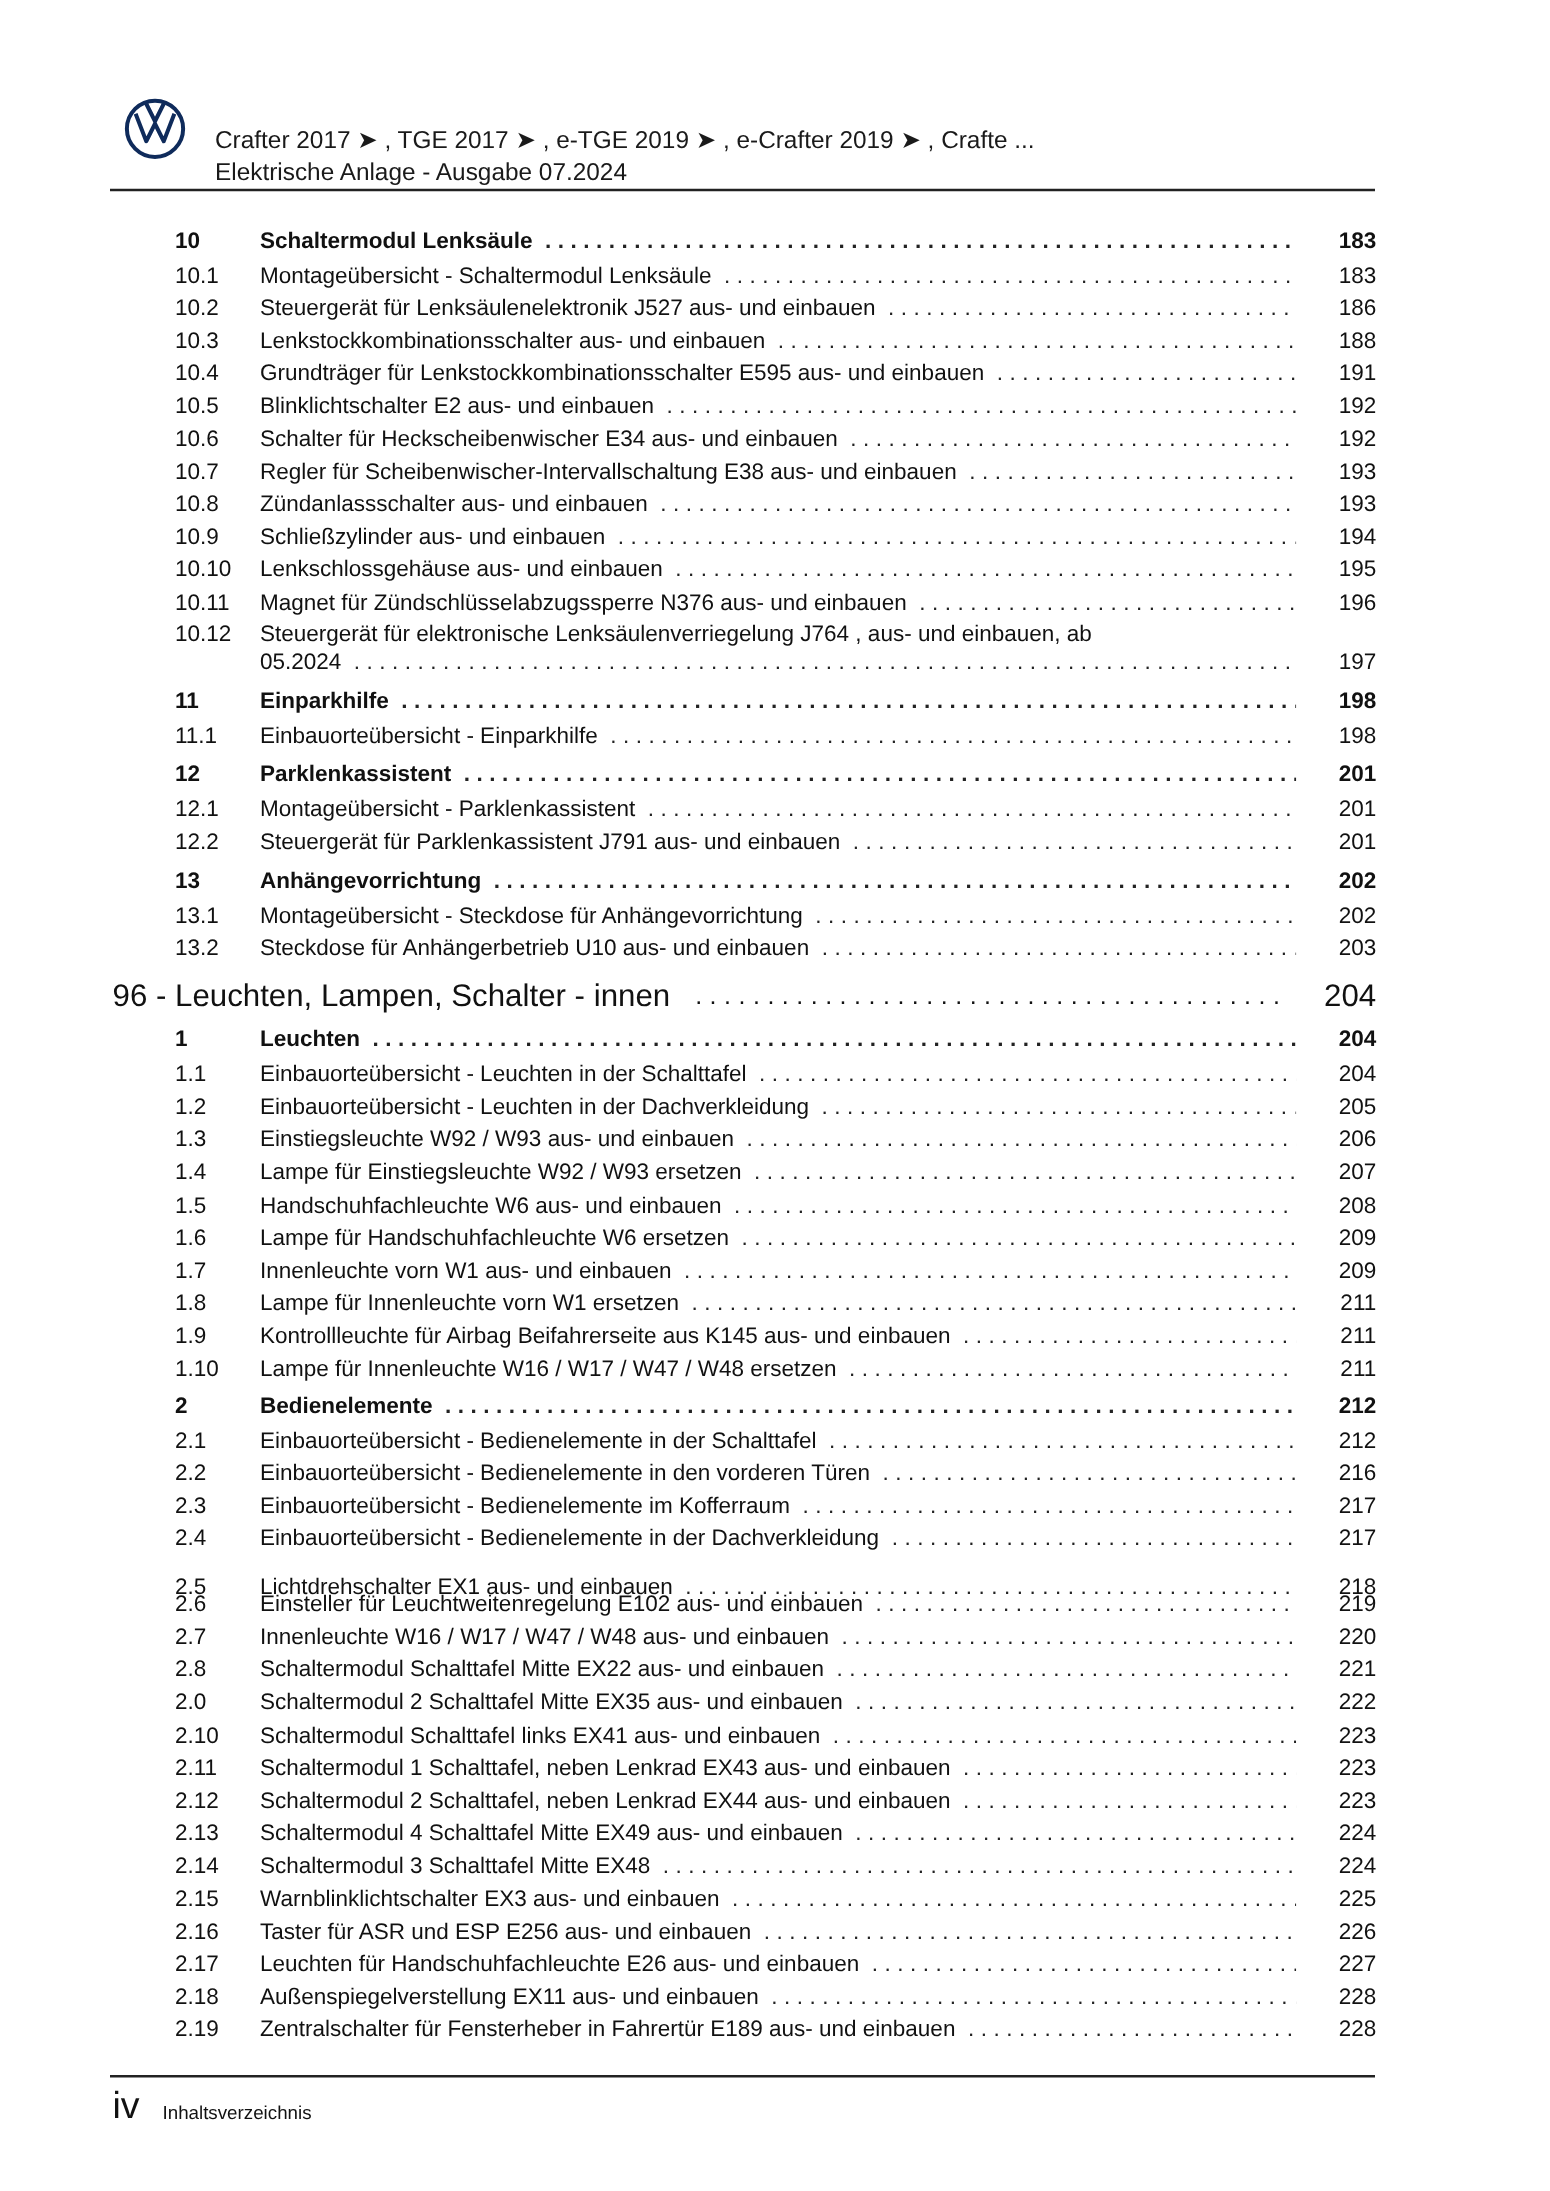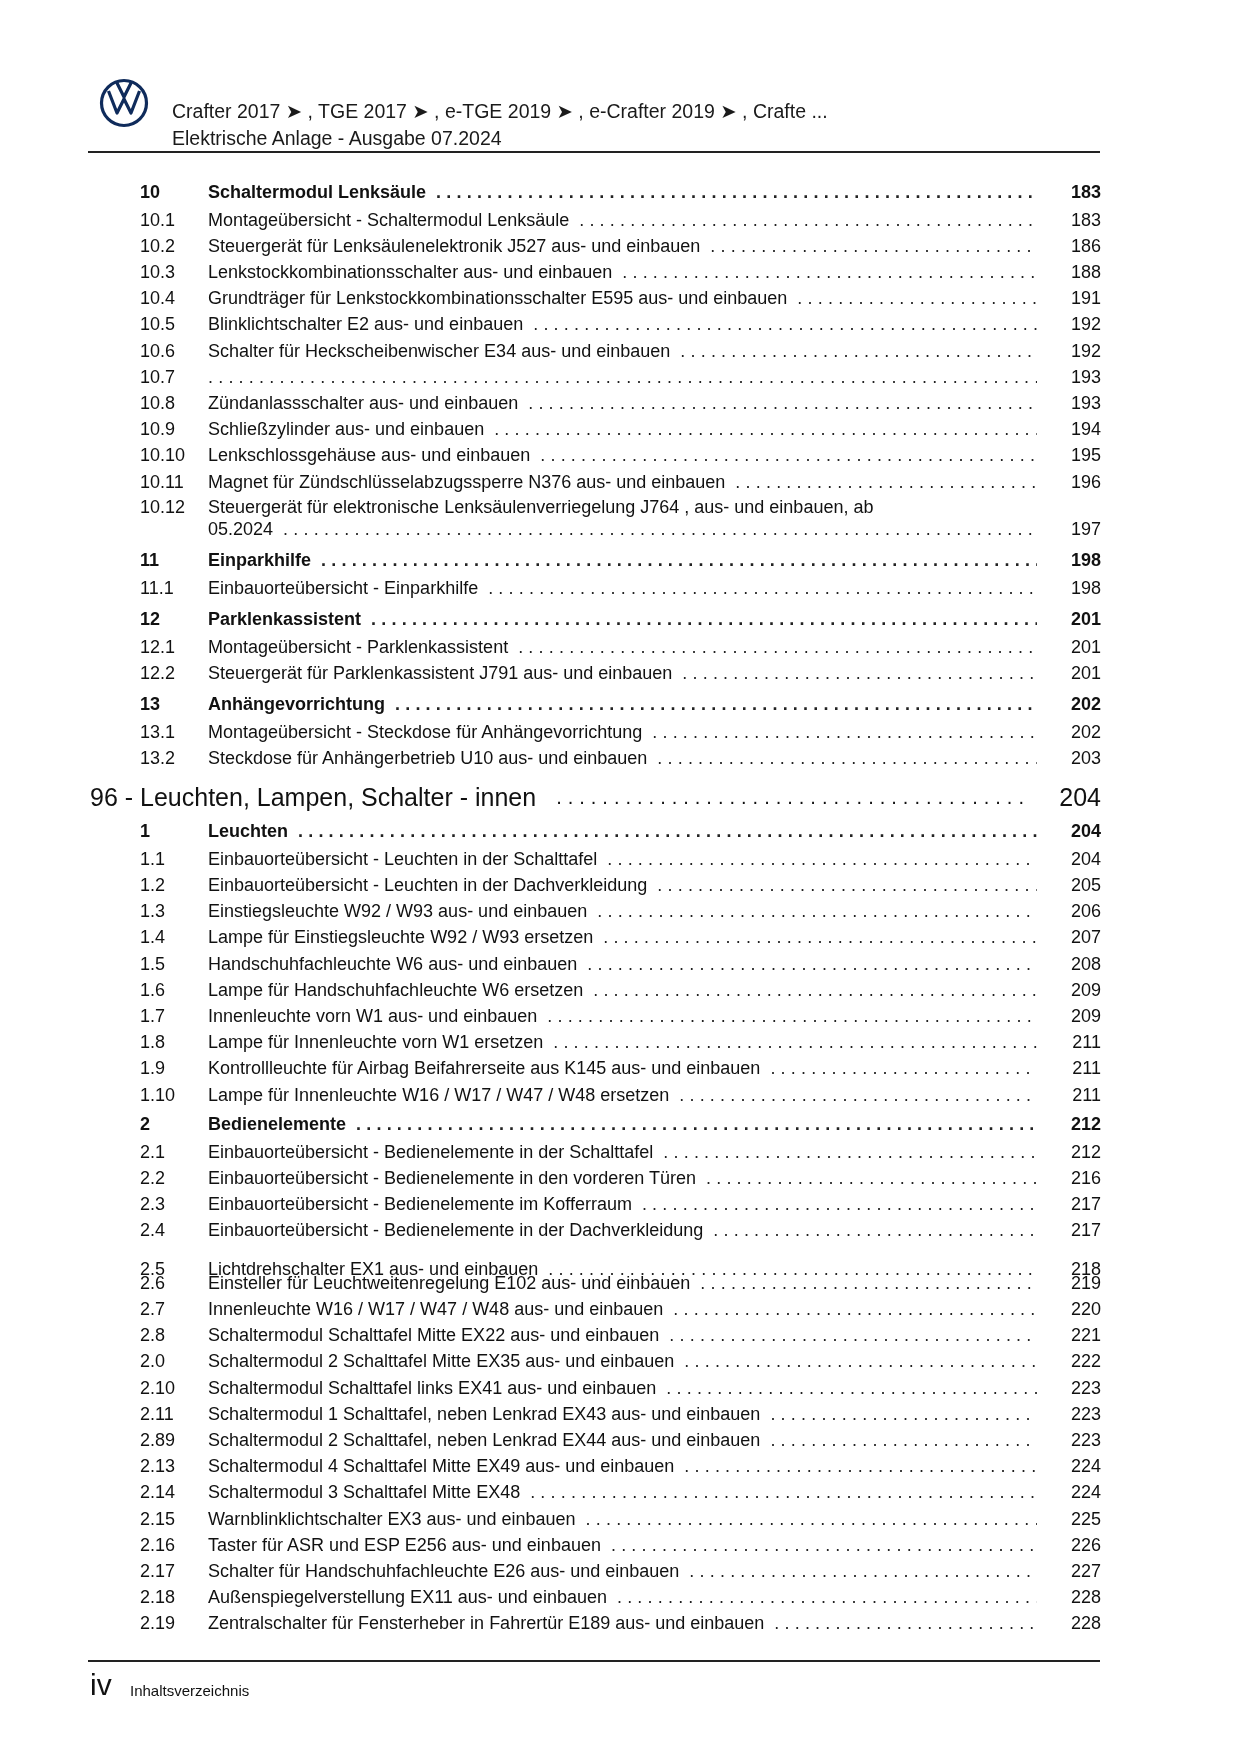--- a/index.html
+++ b/index.html
@@ -97,20 +97,21 @@
       <span class="num">10.6</span>
       <span class="title">
         <span class="txt">Schalter für Heckscheibenwischer E34 aus- und einbauen</span>
         <span class="dots">........................................................................................................................................................................................................</span>
       </span>
       <span class="page">192</span>
     </div>
     <div class="toc-row" style="top: 364px;">
       <span class="num">10.7</span>
       <span class="title">
+        <span class="txt">Regler für Scheibenwischer-Intervallschaltung E38 aus- und einbauen</span>
         <span class="dots">........................................................................................................................................................................................................</span>
       </span>
       <span class="page">193</span>
     </div>
     <div class="toc-row" style="top: 390px;">
       <span class="num">10.8</span>
       <span class="title">
         <span class="txt">Zündanlassschalter aus- und einbauen</span>
         <span class="dots">........................................................................................................................................................................................................</span>
       </span>
@@ -382,21 +383,21 @@
     </div>
     <div class="toc-row" style="top: 1401px;">
       <span class="num">2.11</span>
       <span class="title">
         <span class="txt">Schaltermodul 1 Schalttafel, neben Lenkrad EX43 aus- und einbauen</span>
         <span class="dots">........................................................................................................................................................................................................</span>
       </span>
       <span class="page">223</span>
     </div>
     <div class="toc-row" style="top: 1427px;">
-      <span class="num">2.89</span>
+      <span class="num">2.12</span>
       <span class="title">
         <span class="txt">Schaltermodul 2 Schalttafel, neben Lenkrad EX44 aus- und einbauen</span>
         <span class="dots">........................................................................................................................................................................................................</span>
       </span>
       <span class="page">223</span>
     </div>
     <div class="toc-row" style="top: 1453px;">
       <span class="num">2.13</span>
       <span class="title">
         <span class="txt">Schaltermodul 4 Schalttafel Mitte EX49 aus- und einbauen</span>
@@ -424,21 +425,21 @@
       <span class="num">2.16</span>
       <span class="title">
         <span class="txt">Taster für ASR und ESP E256 aus- und einbauen</span>
         <span class="dots">........................................................................................................................................................................................................</span>
       </span>
       <span class="page">226</span>
     </div>
     <div class="toc-row" style="top: 1558px;">
       <span class="num">2.17</span>
       <span class="title">
-        <span class="txt">Schalter für Handschuhfachleuchte E26 aus- und einbauen</span>
+        <span class="txt">Leuchten für Handschuhfachleuchte E26 aus- und einbauen</span>
         <span class="dots">........................................................................................................................................................................................................</span>
       </span>
       <span class="page">227</span>
     </div>
     <div class="toc-row" style="top: 1584px;">
       <span class="num">2.18</span>
       <span class="title">
         <span class="txt">Außenspiegelverstellung EX11 aus- und einbauen</span>
         <span class="dots">........................................................................................................................................................................................................</span>
       </span>

